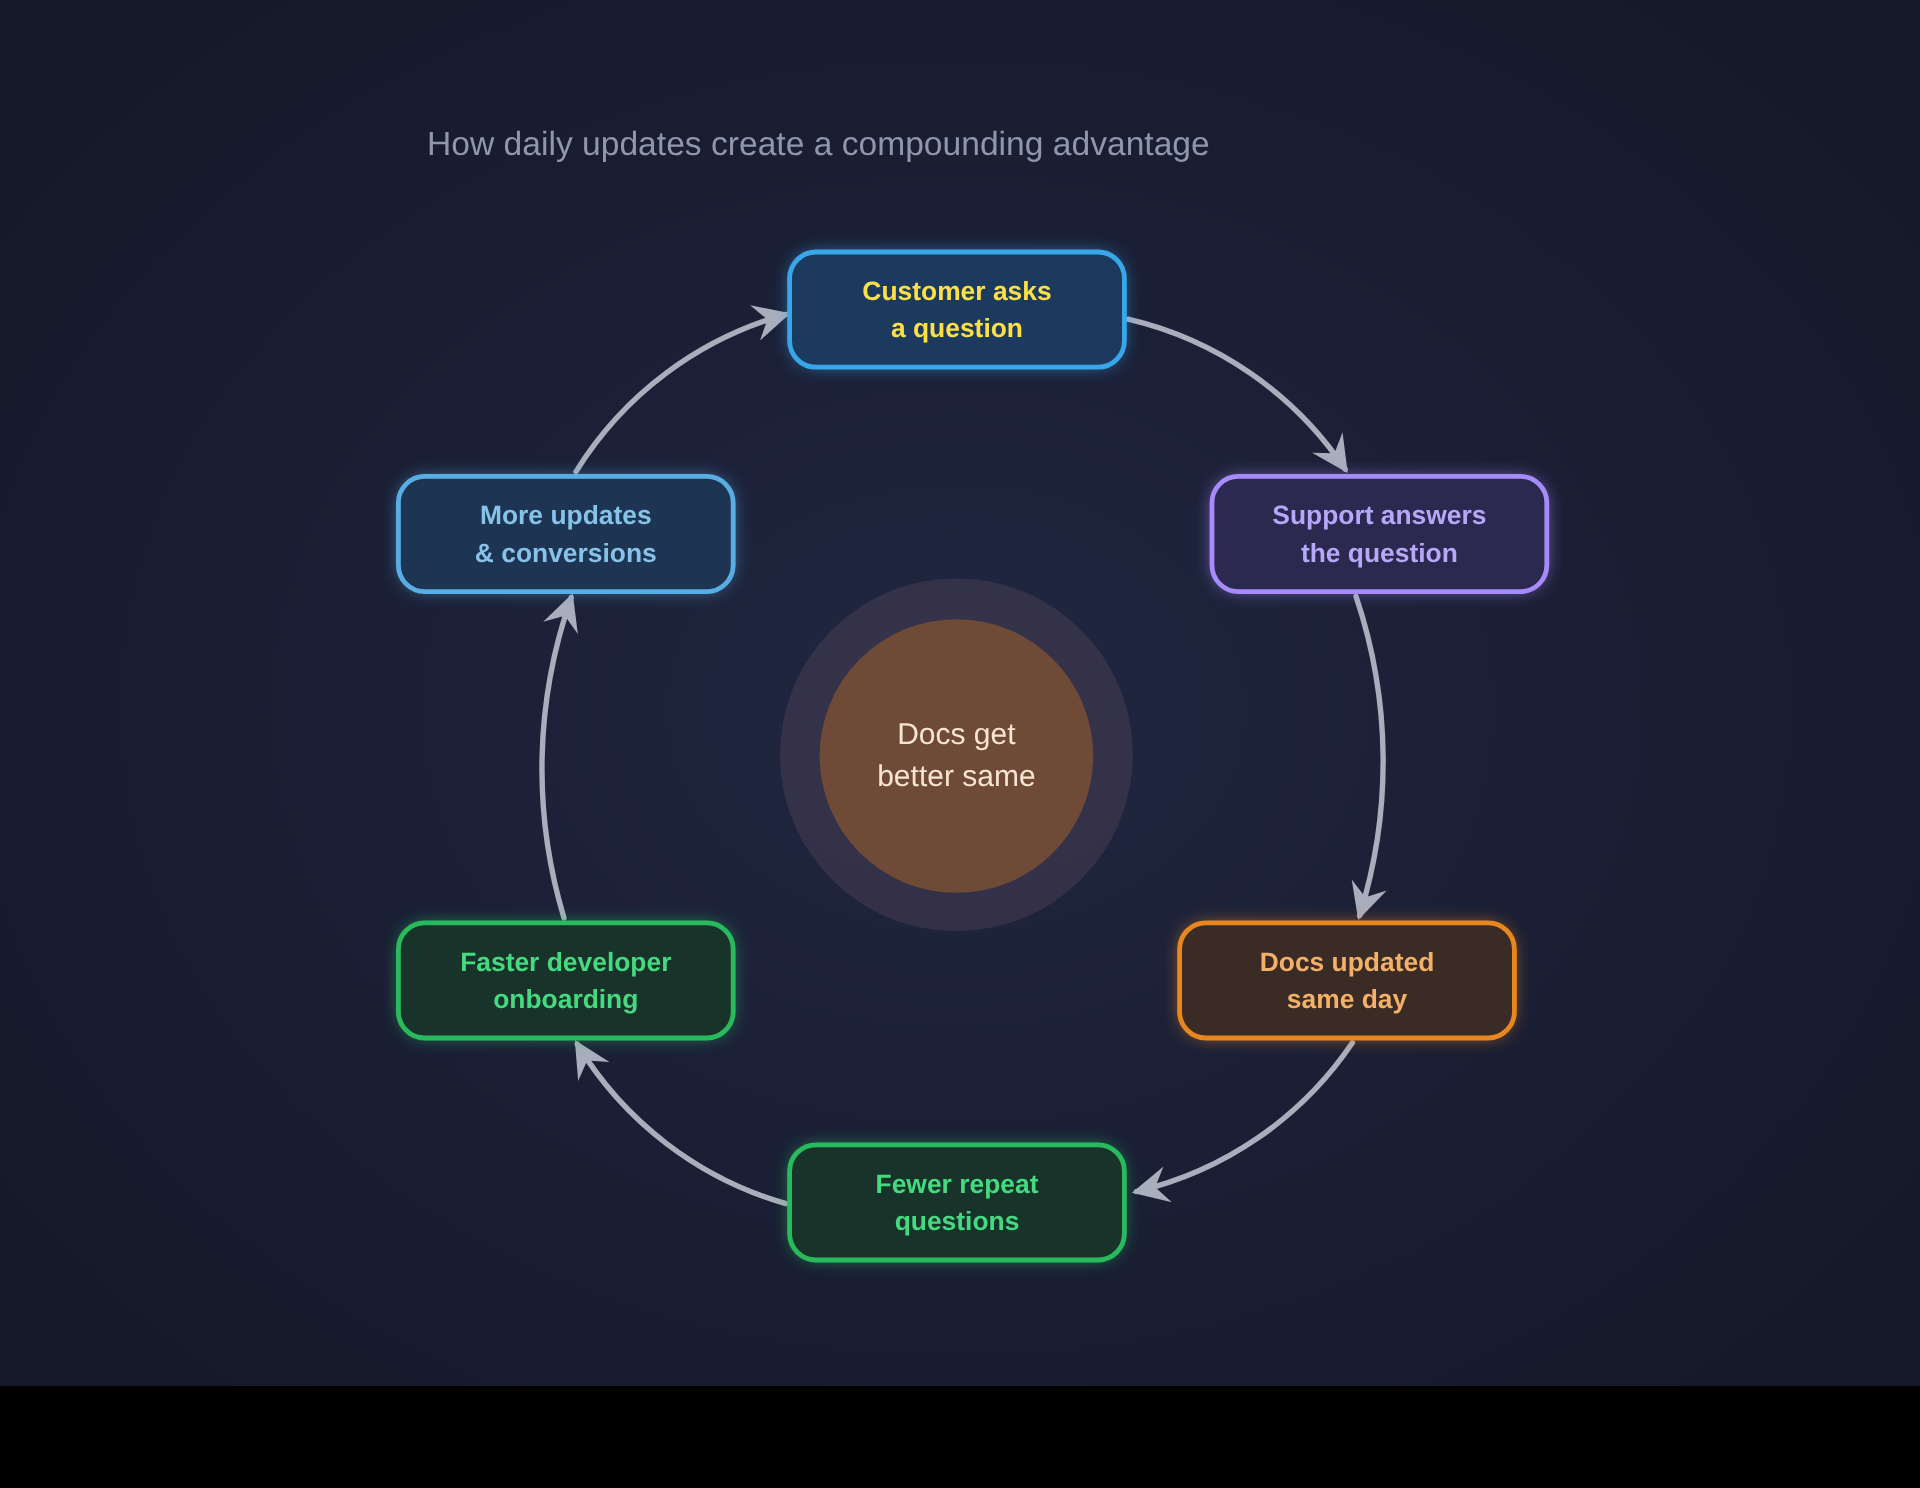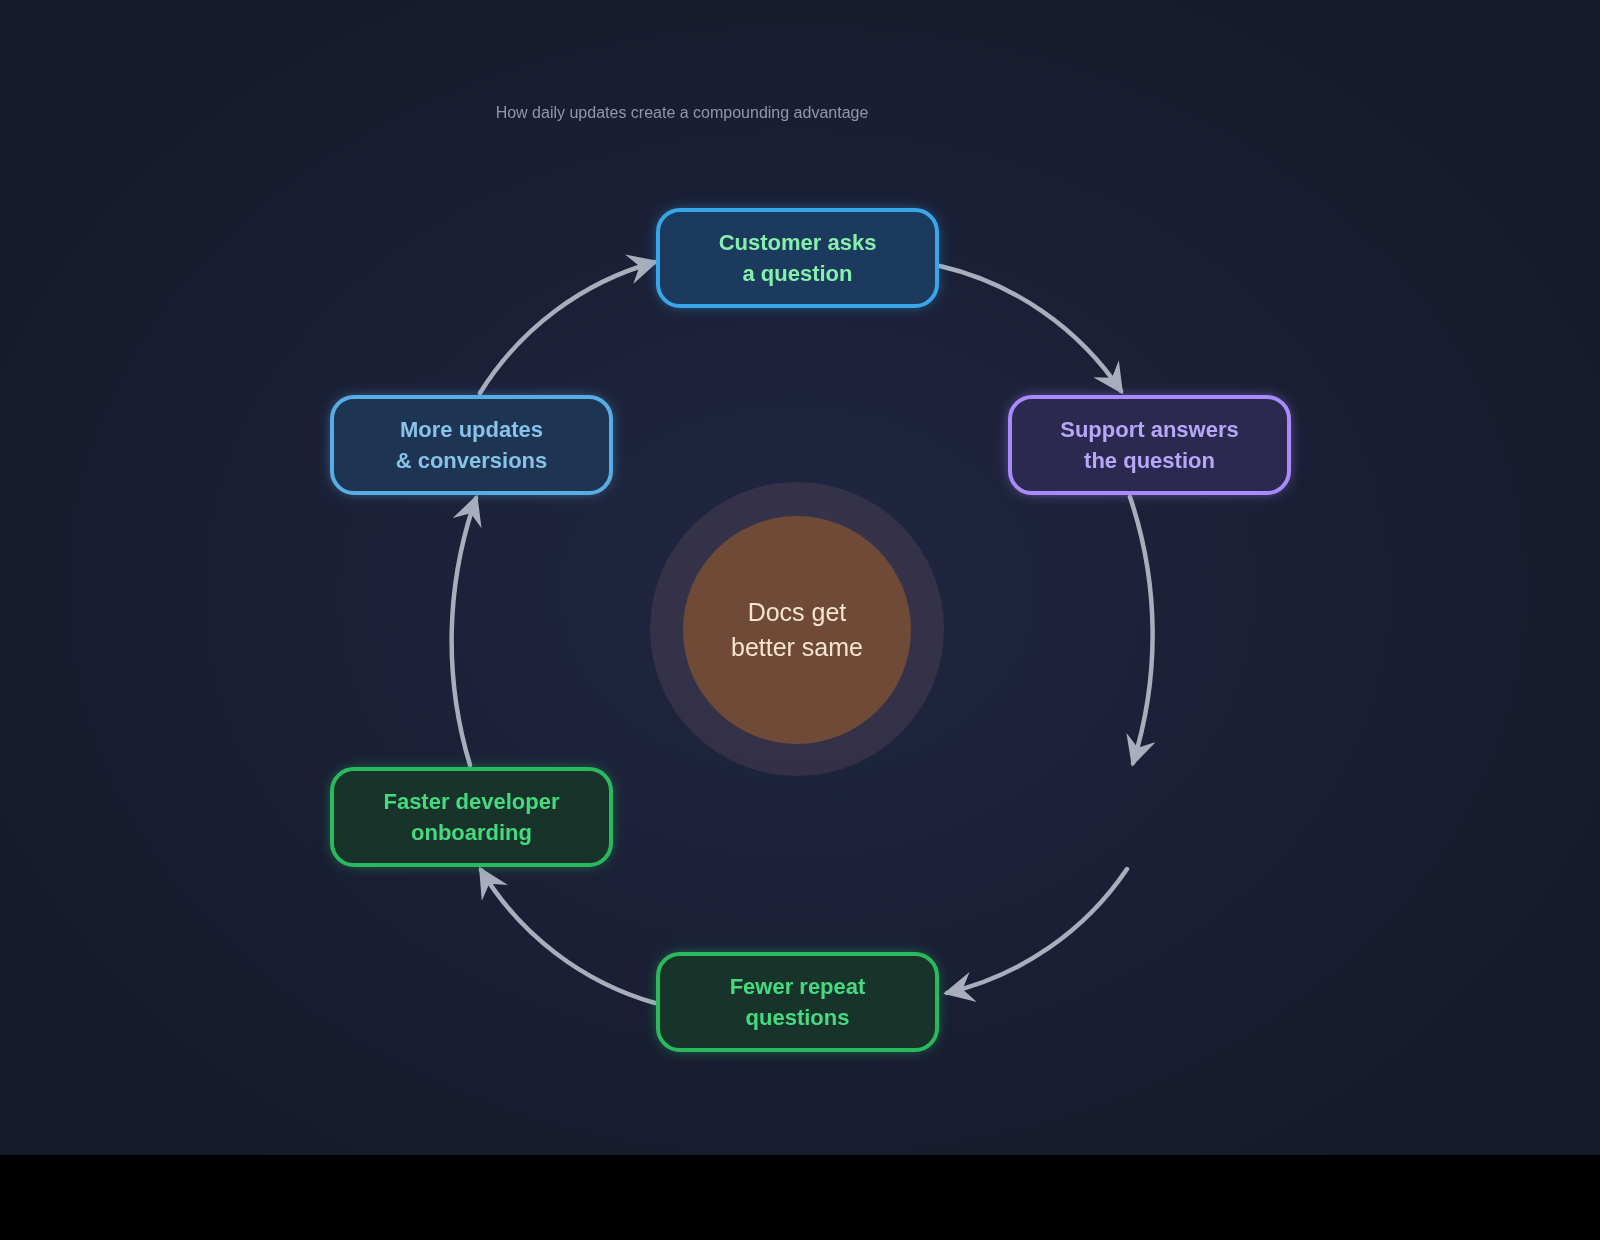--- a/index.html
+++ b/index.html
@@ -43,21 +43,21 @@
     letter-spacing: 0.5px;
     color: #eef1f6;
   }
 
   .diagram-subtitle {
     position: absolute;
     top: 104px;
     left: 0;
     width: 1364px;
     text-align: center;
-    font-size: 16px;
+    font-size: 28px;
     font-weight: 400;
     color: #9097ad;
   }
 
   svg.arrows {
     position: absolute;
     left: 0; top: 0;
     width: 1600px;
     height: 1155px;
   }
@@ -135,30 +135,34 @@
       <path class="flow-arc" d="M 480 393 A 300 300 0 0 1 655 262" marker-end="url(#ah)" stroke="#a9aebc"></path>
     </svg>
 
     <div class="halo"></div>
 
     <div class="center-circle" style="background: rgb(110, 74, 55); color: rgb(247, 228, 210);">
       <span>Docs get</span>
       <span>better same</span>
     </div>
 
-    <div class="node n0" style="border-color: rgb(56, 166, 232); background: rgb(27, 58, 94); color: #86efac; box-shadow: rgb(56, 166, 232) 0px 0px 16px -6px;">
+    <div class="node n0" style="border-color: rgb(56, 166, 232); background: rgb(27, 58, 94); color: #fde047; box-shadow: rgb(56, 166, 232) 0px 0px 16px -6px;">
       <span>Customer asks</span>
       <span>a question</span>
     </div>
 
     <div class="node n1" style="border-color: rgb(167, 139, 250); background: rgb(44, 41, 80); color: rgb(183, 167, 248); box-shadow: rgb(167, 139, 250) 0px 0px 16px -6px; margin-left: 27px;">
       <span>Support answers</span>
       <span>the question</span>
     </div>
 
+    <div class="node n2" style="border-color: rgb(232, 134, 31); background: rgb(58, 44, 36); color: rgb(244, 176, 104); box-shadow: rgb(232, 134, 31) 0px 0px 16px -6px;">
+      <span>Docs updated</span>
+      <span>same day</span>
+    </div>
 
     <div class="node n4" style="border-color: rgb(42, 186, 94); background: rgb(24, 52, 42); color: rgb(70, 218, 128); box-shadow: rgb(42, 186, 94) 0px 0px 16px -6px;">
       <span>Faster developer</span>
       <span>onboarding</span>
     </div>
 
     <div class="node n3" style="border-color: rgb(42, 186, 94); background: rgb(24, 52, 42); color: rgb(70, 218, 128); box-shadow: rgb(42, 186, 94) 0px 0px 16px -6px;">
       <span>Fewer repeat</span>
       <span>questions</span>
     </div>

